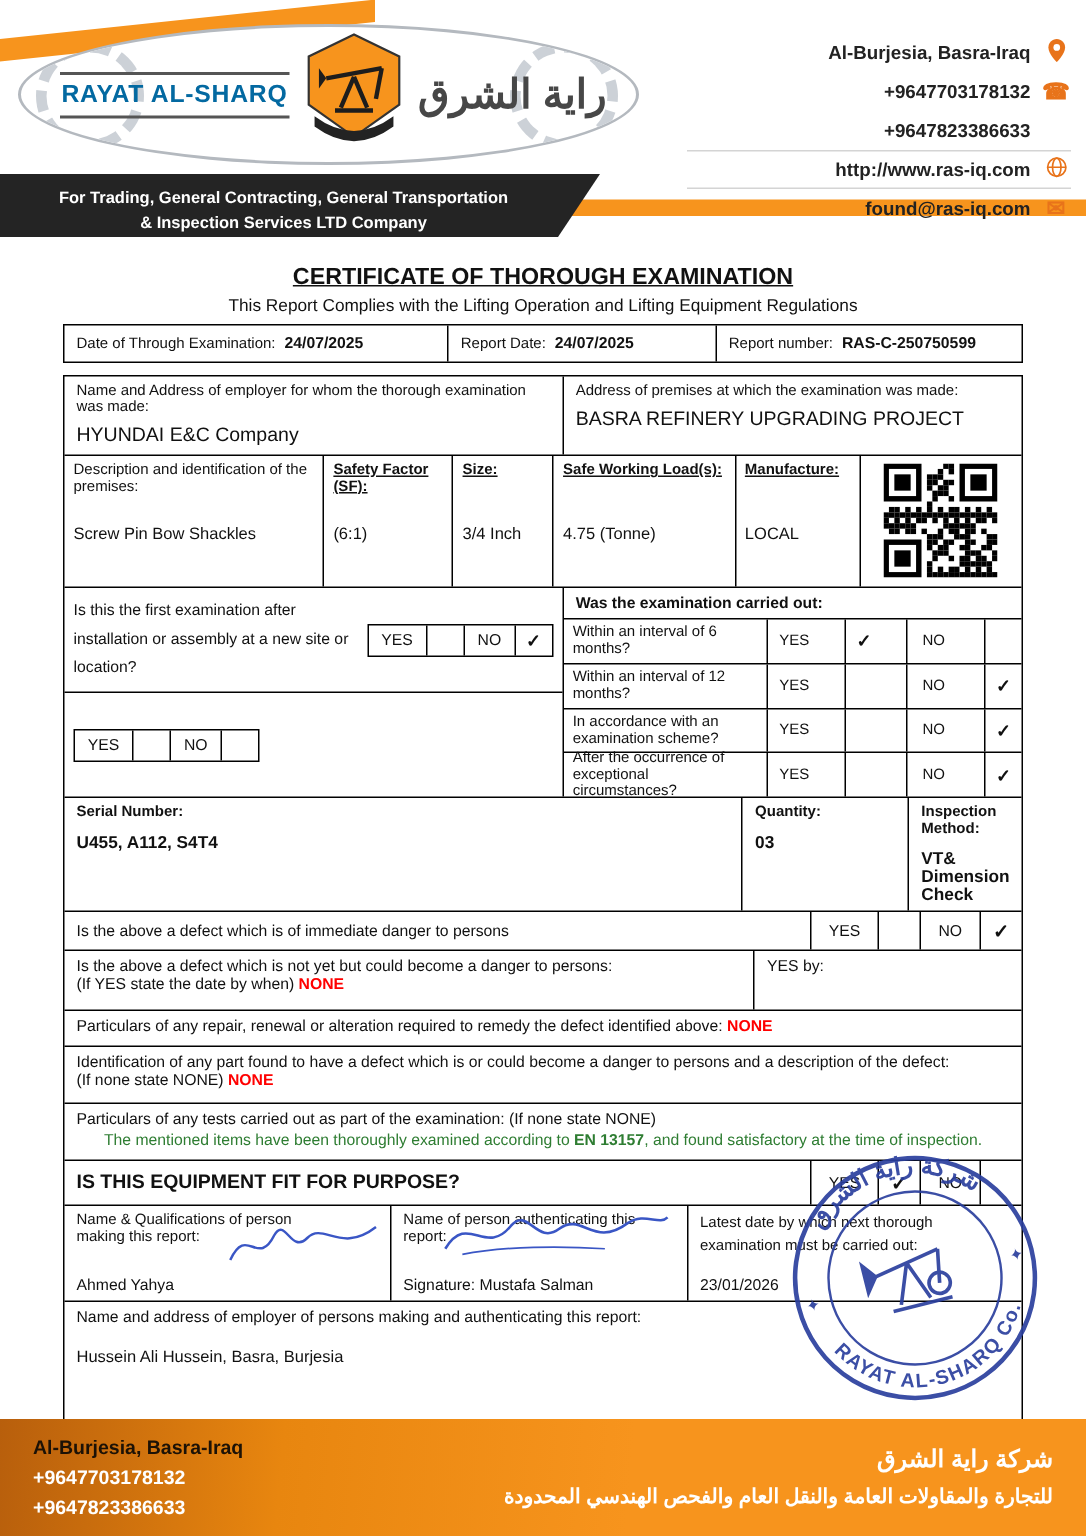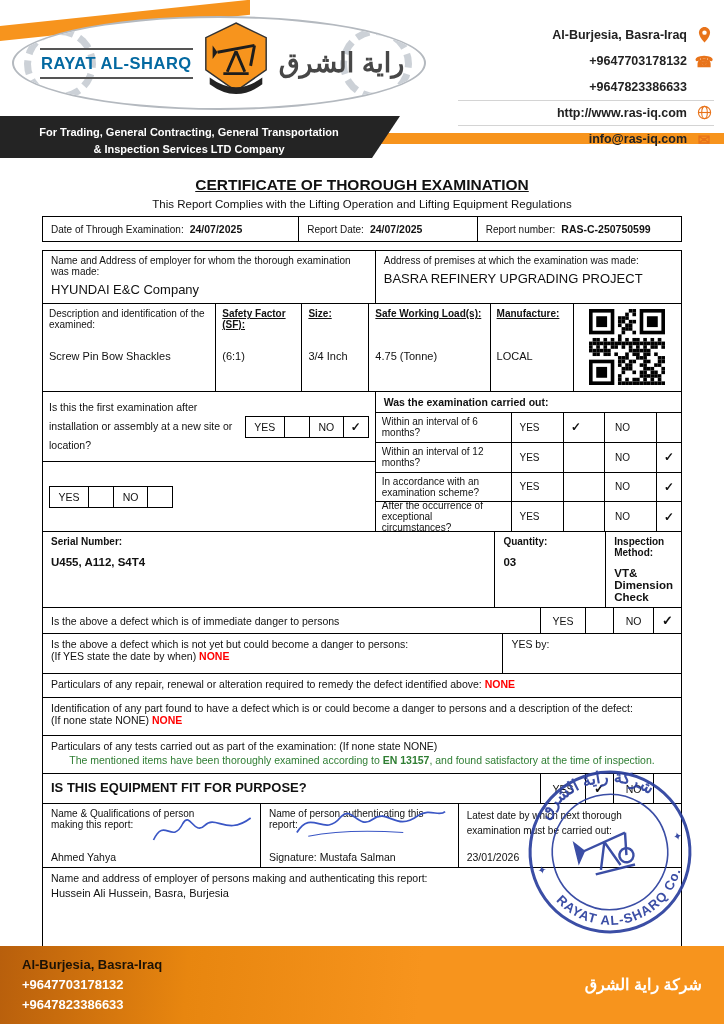--- a/index.html
+++ b/index.html
@@ -92,21 +92,21 @@
 
   .fit-q { font-size:13px; font-weight:bold; padding:6px 8px; flex:1; }
 
   
   .signoff-row { min-height:62px; }
   .sig-cell { position:relative; }
   .sig-name { position:absolute; bottom:4px; left:8px; font-size:10.5px; }
   .sig-svg { position:absolute; }
 
   .last-row { min-height:90px; }
-  .last-val { font-size:11px; margin-top:3px; }
+  .last-val { font-size:11px; margin-top:15px; }
 
   
   .stamp { position:absolute; right:28px; top:766px; width:172px; height:172px;
            transform:rotate(-14deg); opacity:.92; z-index:3; }
 
   
   .footer { position:absolute; left:0; right:0; bottom:0; height:78px;
             background:linear-gradient(95deg,#b85f0c 0%,#e8860f 26%,#F7941D 58%);
             display:flex; justify-content:space-between; align-items:center; padding:0 22px; }
   .footer-left { font-size:13px; font-weight:bold; line-height:1.55; }
@@ -173,21 +173,21 @@
         <svg width="15" height="15" viewBox="0 0 16 16">
             <g fill="none" stroke="#e8731a" stroke-width="1.2">
               <circle cx="8" cy="8" r="6.5"></circle>
               <ellipse cx="8" cy="8" rx="3" ry="6.5"></ellipse>
               <path d="M1.5,8 H14.5"></path>
             </g>
           </svg>
       </span>
     </div>
     <div class="contact-row">
-      <span>info@ras-iq.com</span>
+      <span>found@ras-iq.com</span>
       <span class="icon-slot">✉</span>
     </div>
   </div>
 </div>
 
 <div class="title-block">
   <div class="doc-title">CERTIFICATE OF THOROUGH EXAMINATION</div>
   <div class="doc-subtitle">This Report Complies with the Lifting Operation and Lifting Equipment Regulations</div>
 </div>
 
@@ -216,21 +216,21 @@
         <div class="party-val">HYUNDAI E&amp;C Company</div>
       </div>
       <div class="cell party-cell bl" style="flex:1">
         <div class="lbl">Address of premises at which the examination was made:</div>
         <div class="party-val">BASRA REFINERY UPGRADING PROJECT</div>
       </div>
     </div>
 
     <div class="row eq-row">
       <div class="cell eq-cell" style="width:27%">
-        <div class="eq-label">Description and identification of the examined:</div>
+        <div class="eq-label">Description and identification of the premises:</div>
         <div class="eq-value">Screw Pin Bow Shackles</div>
       </div>
       <div class="cell eq-cell bl" style="width:13.5%">
         <div class="eq-label u">Safety Factor (SF):</div>
         <div class="eq-value">(6:1)</div>
       </div>
       <div class="cell eq-cell bl" style="width:10.5%">
         <div class="eq-label u">Size:</div>
         <div class="eq-value">3/4 Inch</div>
       </div>
@@ -592,14 +592,15 @@
 </div>
 
 <div class="footer">
   <div class="footer-left">
     <div class="addr">Al-Burjesia, Basra-Iraq</div>
     <div class="tel">+9647703178132</div>
     <div class="tel">+9647823386633</div>
   </div>
   <div class="footer-right">
     <div class="co rtl">شركة راية الشرق</div>
+    <div class="tg rtl">للتجارة والمقاولات العامة والنقل العام والفحص الهندسي المحدودة</div>
   </div>
 </div>
 
 </body></html>

